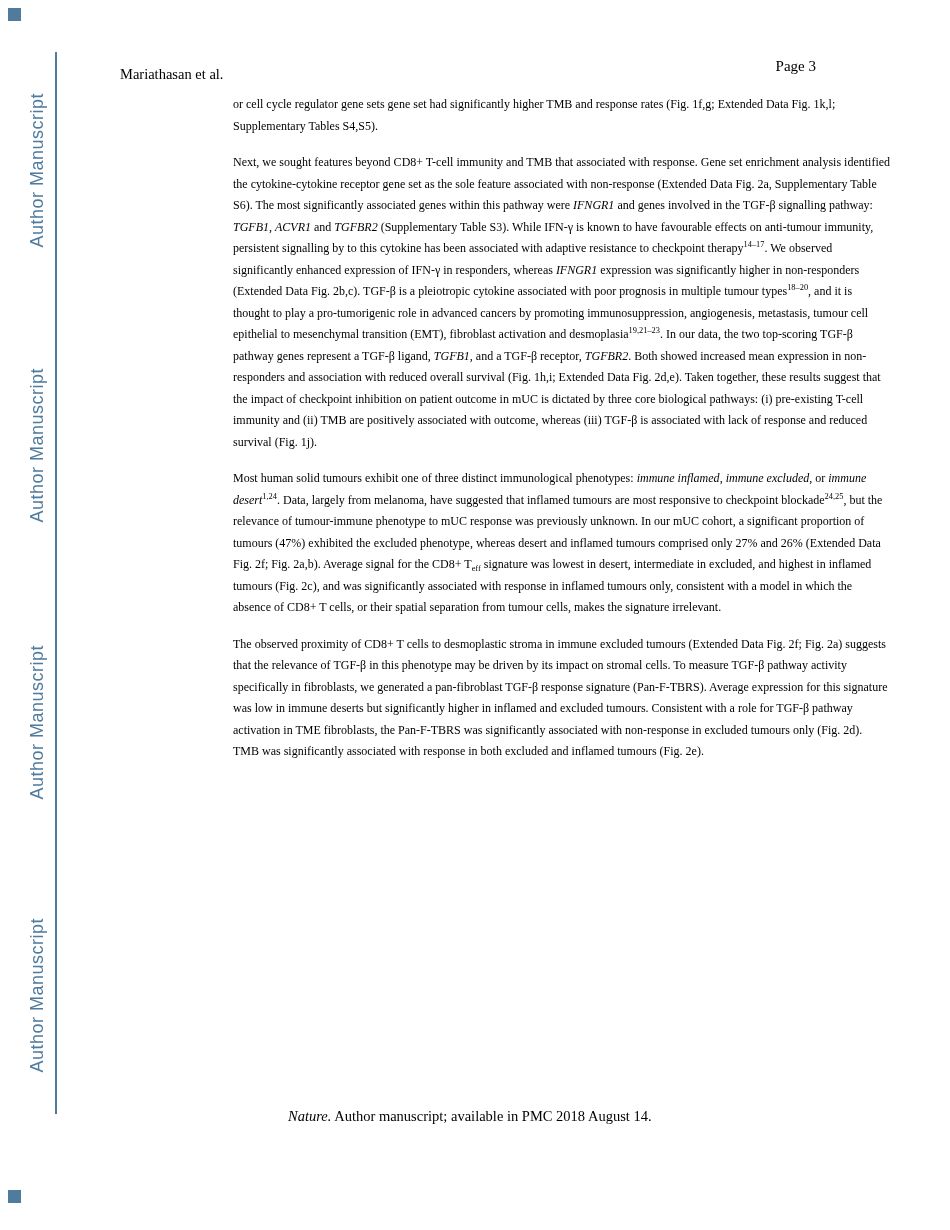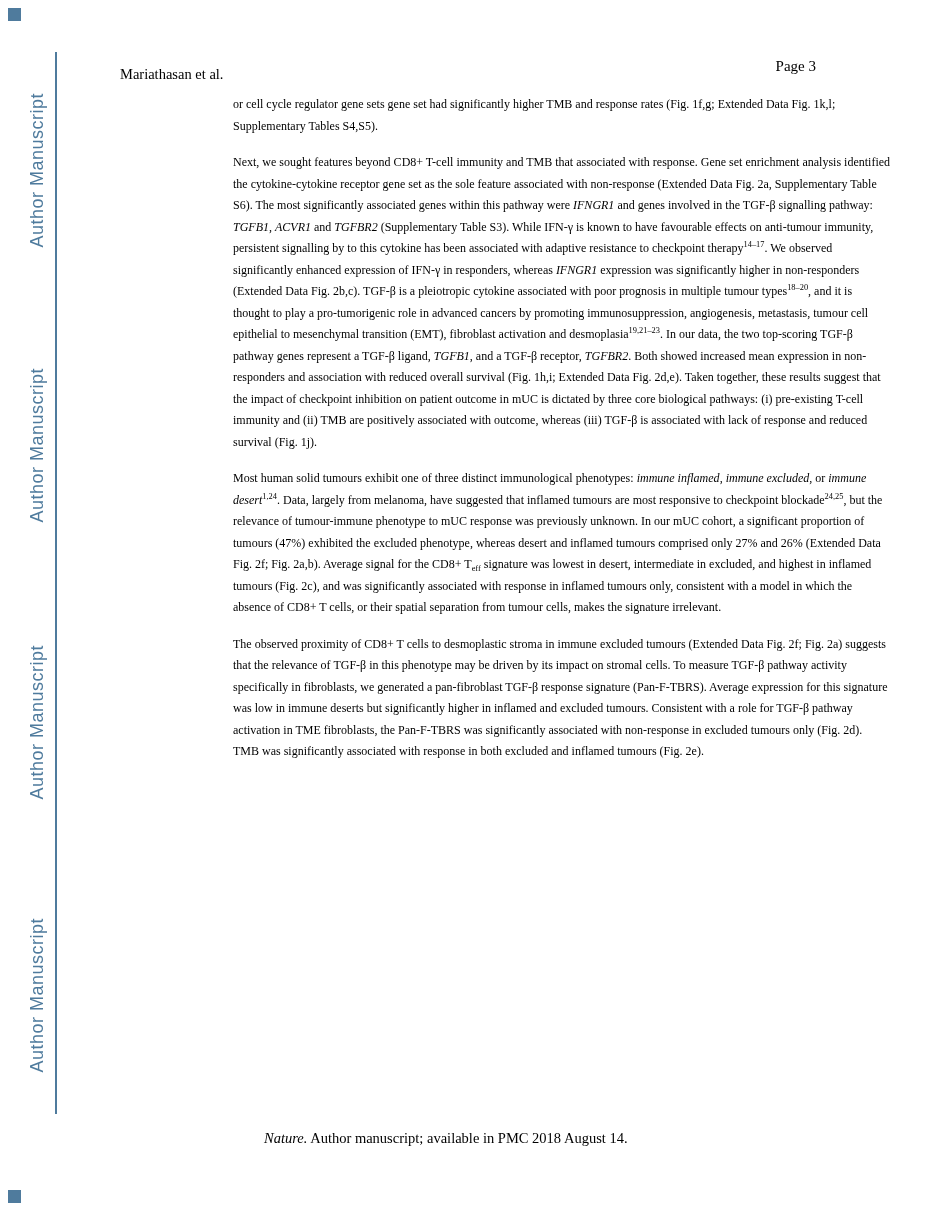--- a/index.html
+++ b/index.html
@@ -67,24 +67,23 @@
     line-height: 21.5px;
     text-align: left;
   }
   .body-text p { margin-bottom: 15px; }
   .body-text sup, .body-text sub, .footer sup {
     line-height: 0;
     font-size: 70%;
   }
   .footer {
     position: absolute;
-    left: 264px;
+    left: 288px;
     top: 1108px;
     font-size: 14.5px;
-    margin-top: 22px;
   }
 </style>
 </head>
 <body>
 
 <div class="page">
 
   <div class="corner-mark top"></div>
   <div class="corner-mark bottom"></div>
 

